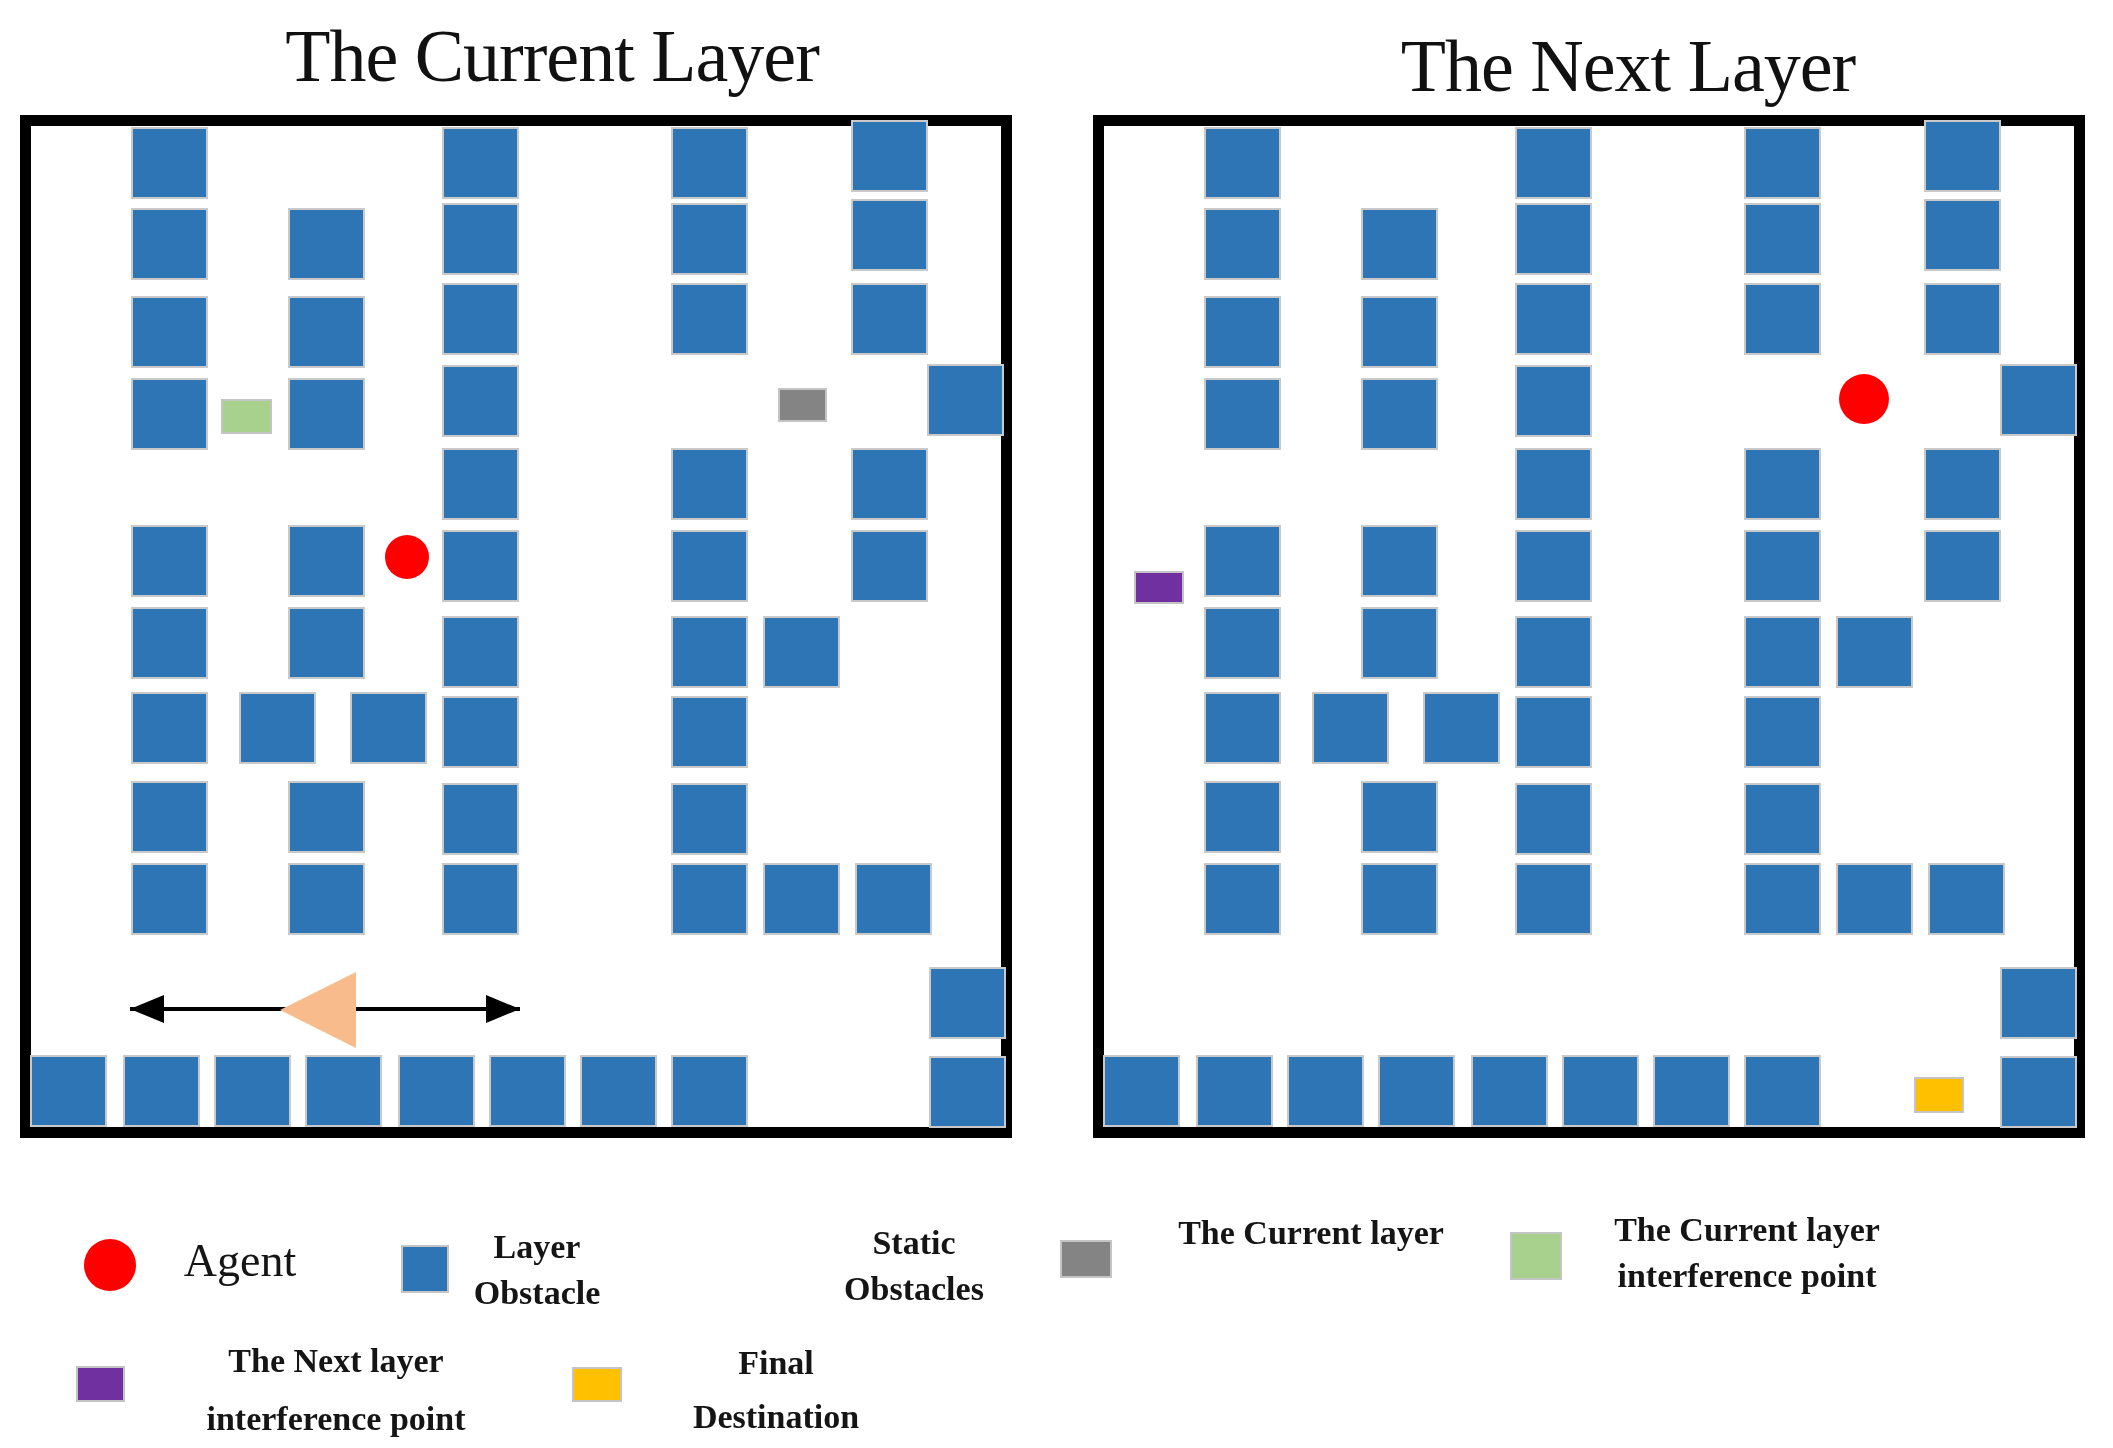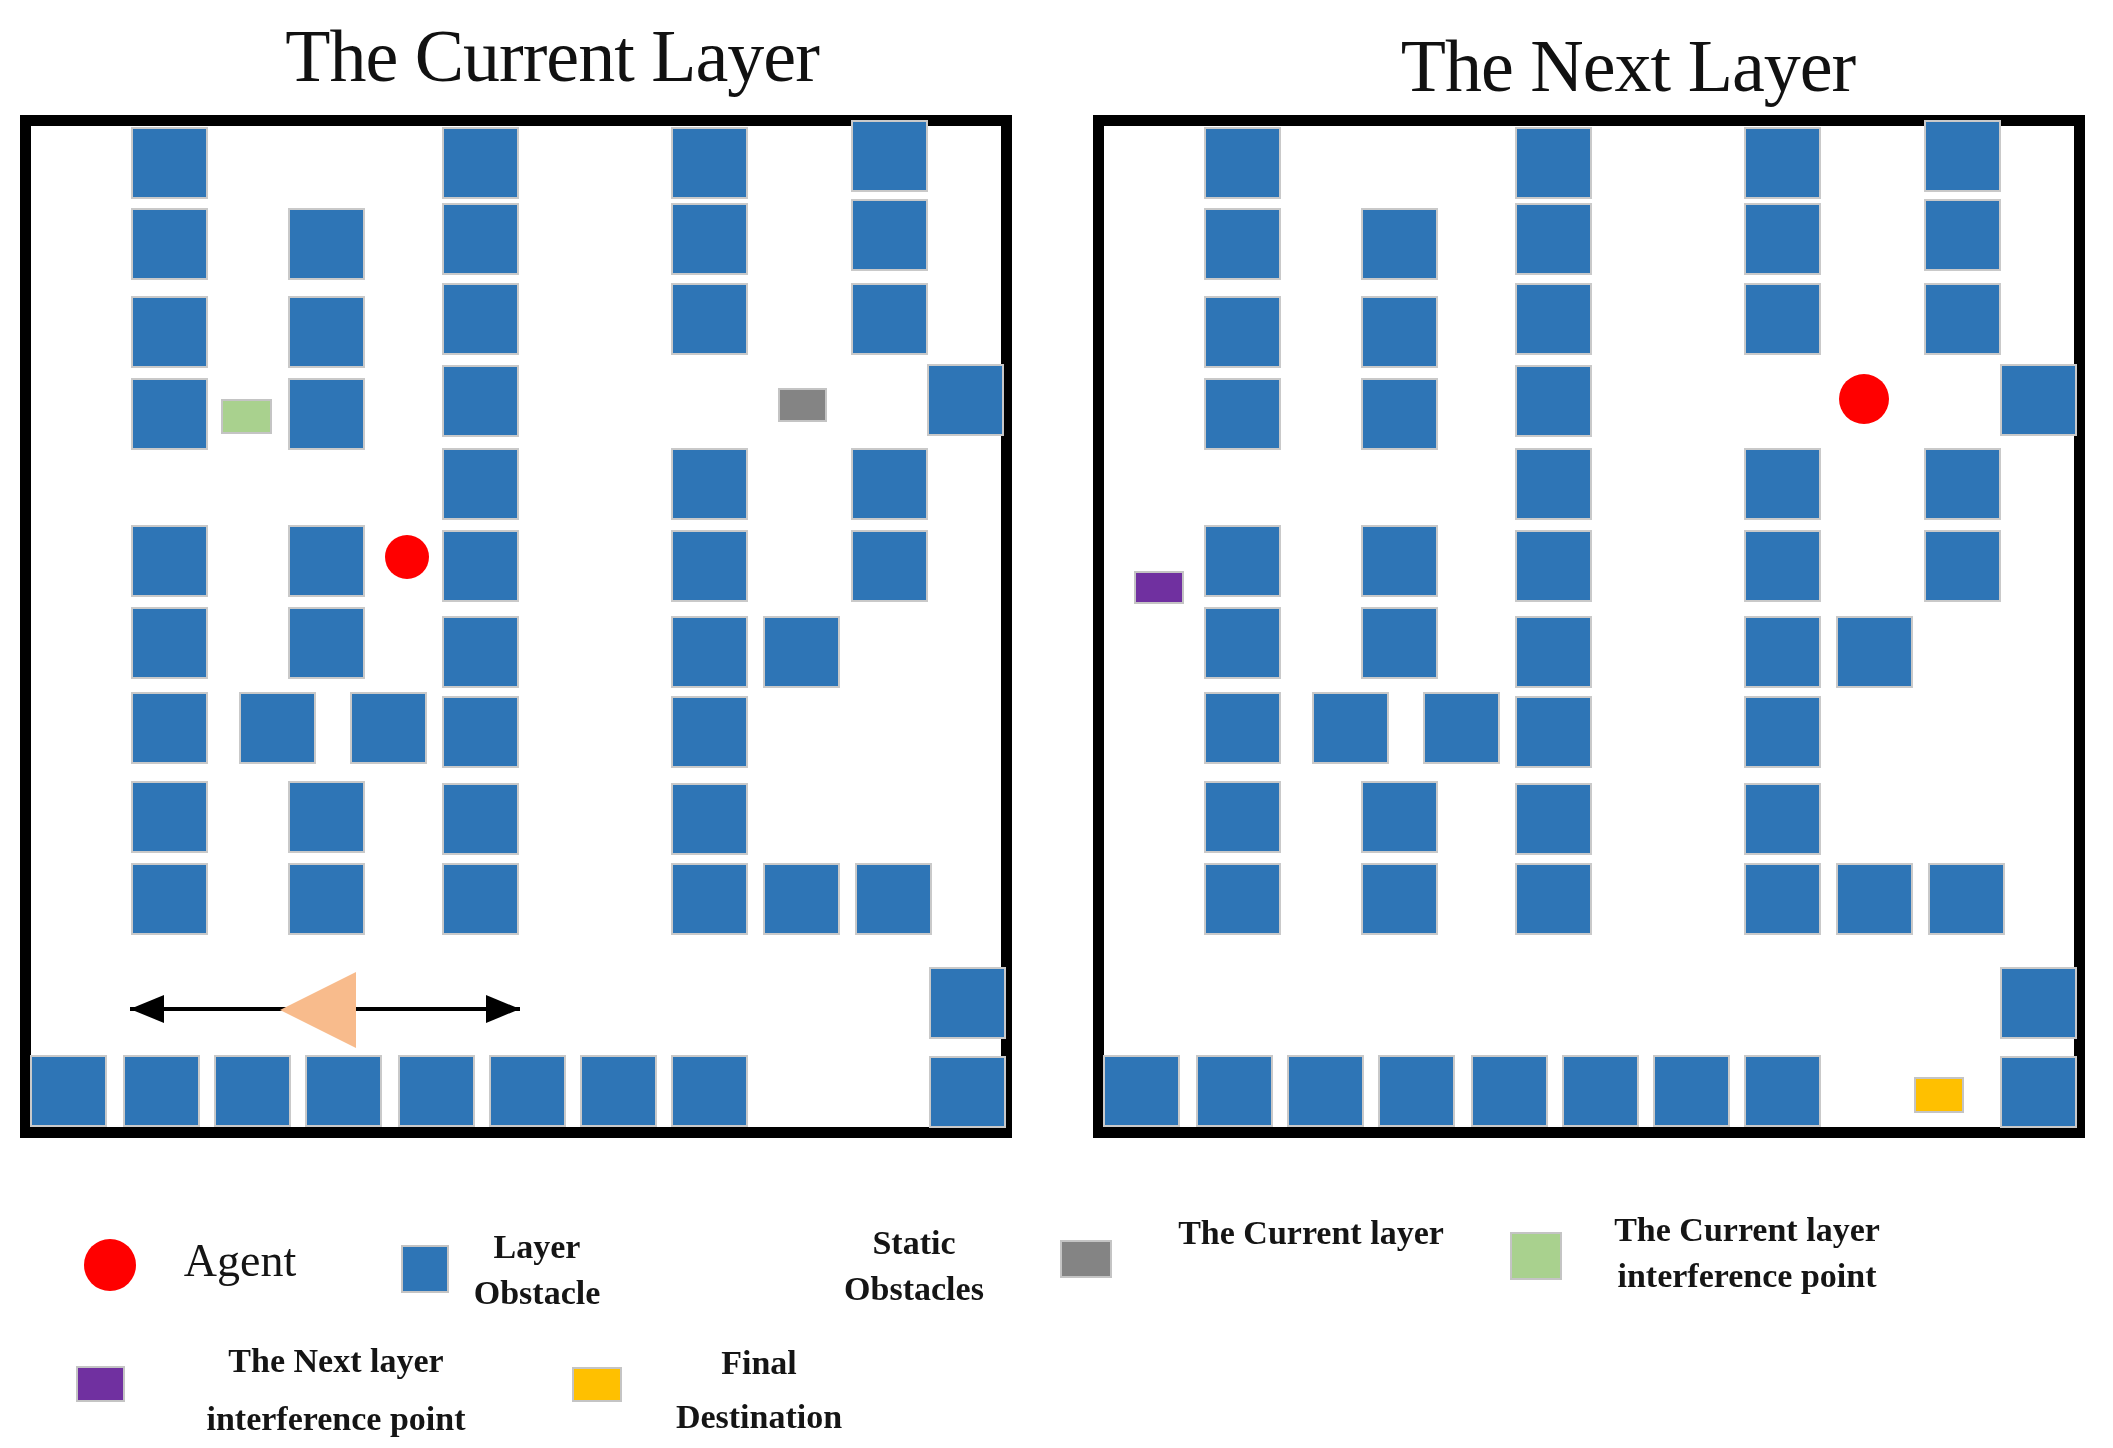--- a/index.html
+++ b/index.html
@@ -69,21 +69,21 @@
       <div>interference point</div>
     </div>
 
     <span class="legend-icon marker rect" style="left:76px;top:1366px;width:49px;height:36px;background:var(--purple);"></span>
     <div class="legend-label" style="left:336px;top:1332px;font-size:34px;line-height:58px;font-weight:600;">
       <div>The Next layer</div>
       <div>interference point</div>
     </div>
 
     <span class="legend-icon marker rect" style="left:572px;top:1367px;width:50px;height:35px;background:var(--yellow);"></span>
-    <div class="legend-label" style="left:759px;top:1336px;font-size:34px;line-height:54px;font-weight:600;">
+    <div class="legend-label" style="left:776px;top:1336px;font-size:34px;line-height:54px;font-weight:600;">
       <div>Final</div>
       <div>Destination</div>
     </div>
   </div>
 
 <div class="sq" style="left: 131px; top: 127px; width: 77px; height: 72px;"></div>
     <div class="sq" style="left: 131px; top: 208px; width: 77px; height: 72px;"></div>
     <div class="sq" style="left: 131px; top: 296px; width: 77px; height: 72px;"></div>
     <div class="sq" style="left: 131px; top: 378px; width: 77px; height: 72px;"></div>
     <div class="sq" style="left: 131px; top: 525px; width: 77px; height: 72px;"></div>

